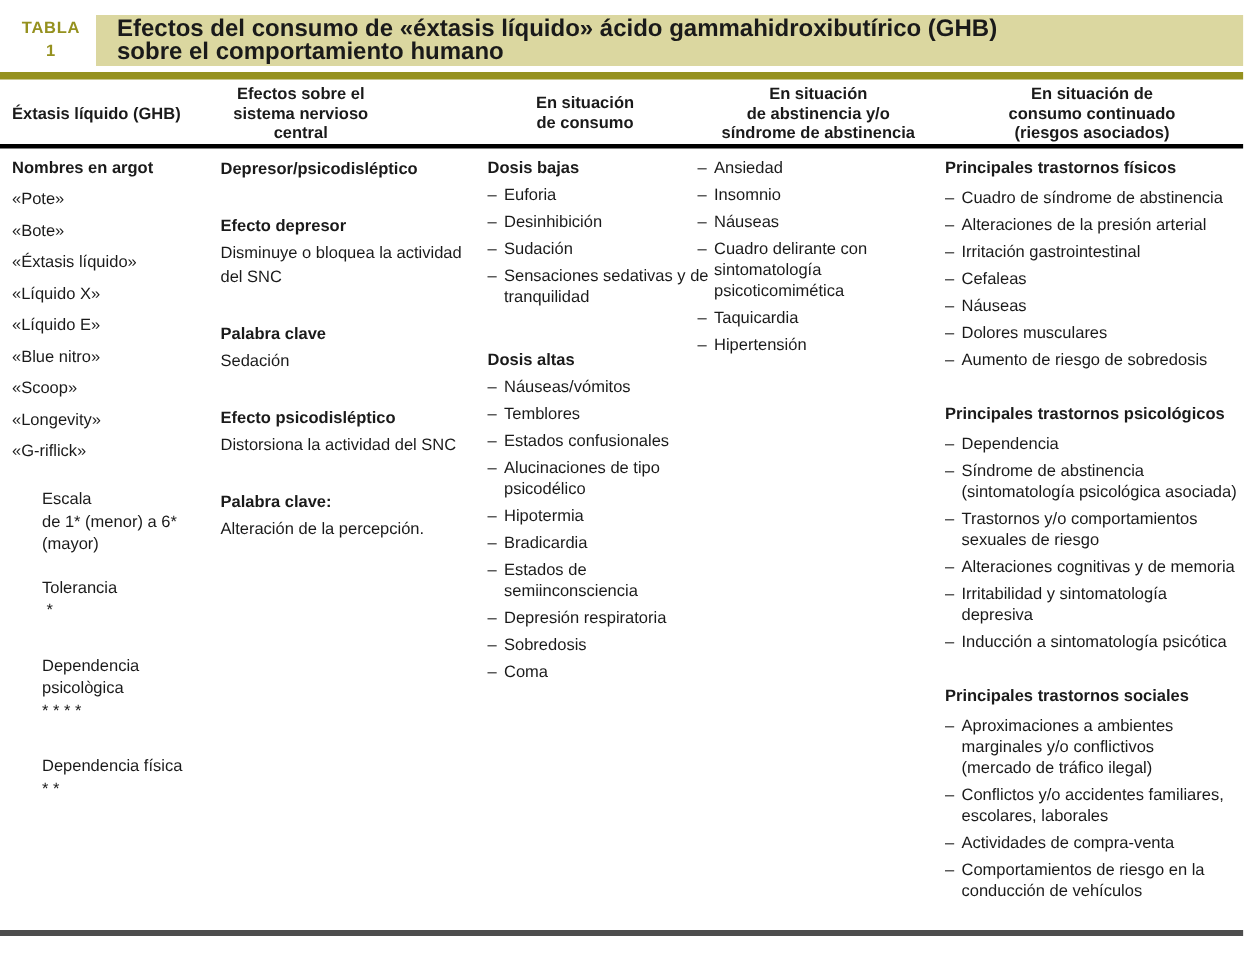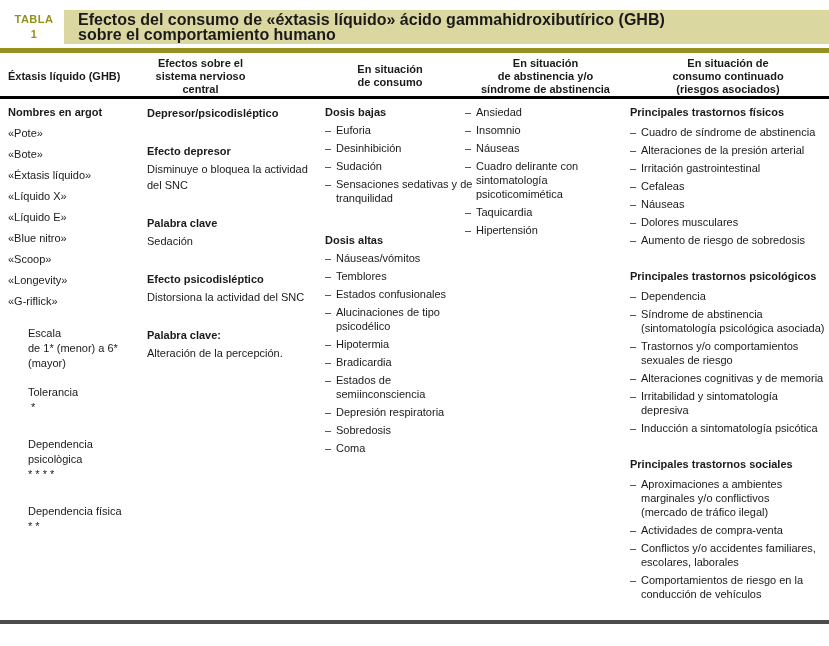--- a/index.html
+++ b/index.html
@@ -224,23 +224,23 @@
           <div class="bullet">Alteraciones cognitivas y de memoria</div>
           <div class="bullet">Irritabilidad y sintomatología
 depresiva</div>
           <div class="bullet">Inducción a sintomatología psicótica</div>
         </div>
         <div class="section">
           <div class="sec-heading">Principales trastornos sociales</div>
           <div class="bullet">Aproximaciones a ambientes
 marginales y/o conflictivos
 (mercado de tráfico ilegal)</div>
-          <div class="bullet">Actividades de compra-venta</div>
           <div class="bullet">Conflictos y/o accidentes familiares,
 escolares, laborales</div>
+          <div class="bullet">Actividades de compra-venta</div>
           <div class="bullet">Comportamientos de riesgo en la
 conducción de vehículos</div>
         </div>
       </div>
     </div>
 
   <div class="rule-gray"></div>
 
   <div class="footnote">Los asteriscos indican el grado de dependencia.</div>
 

